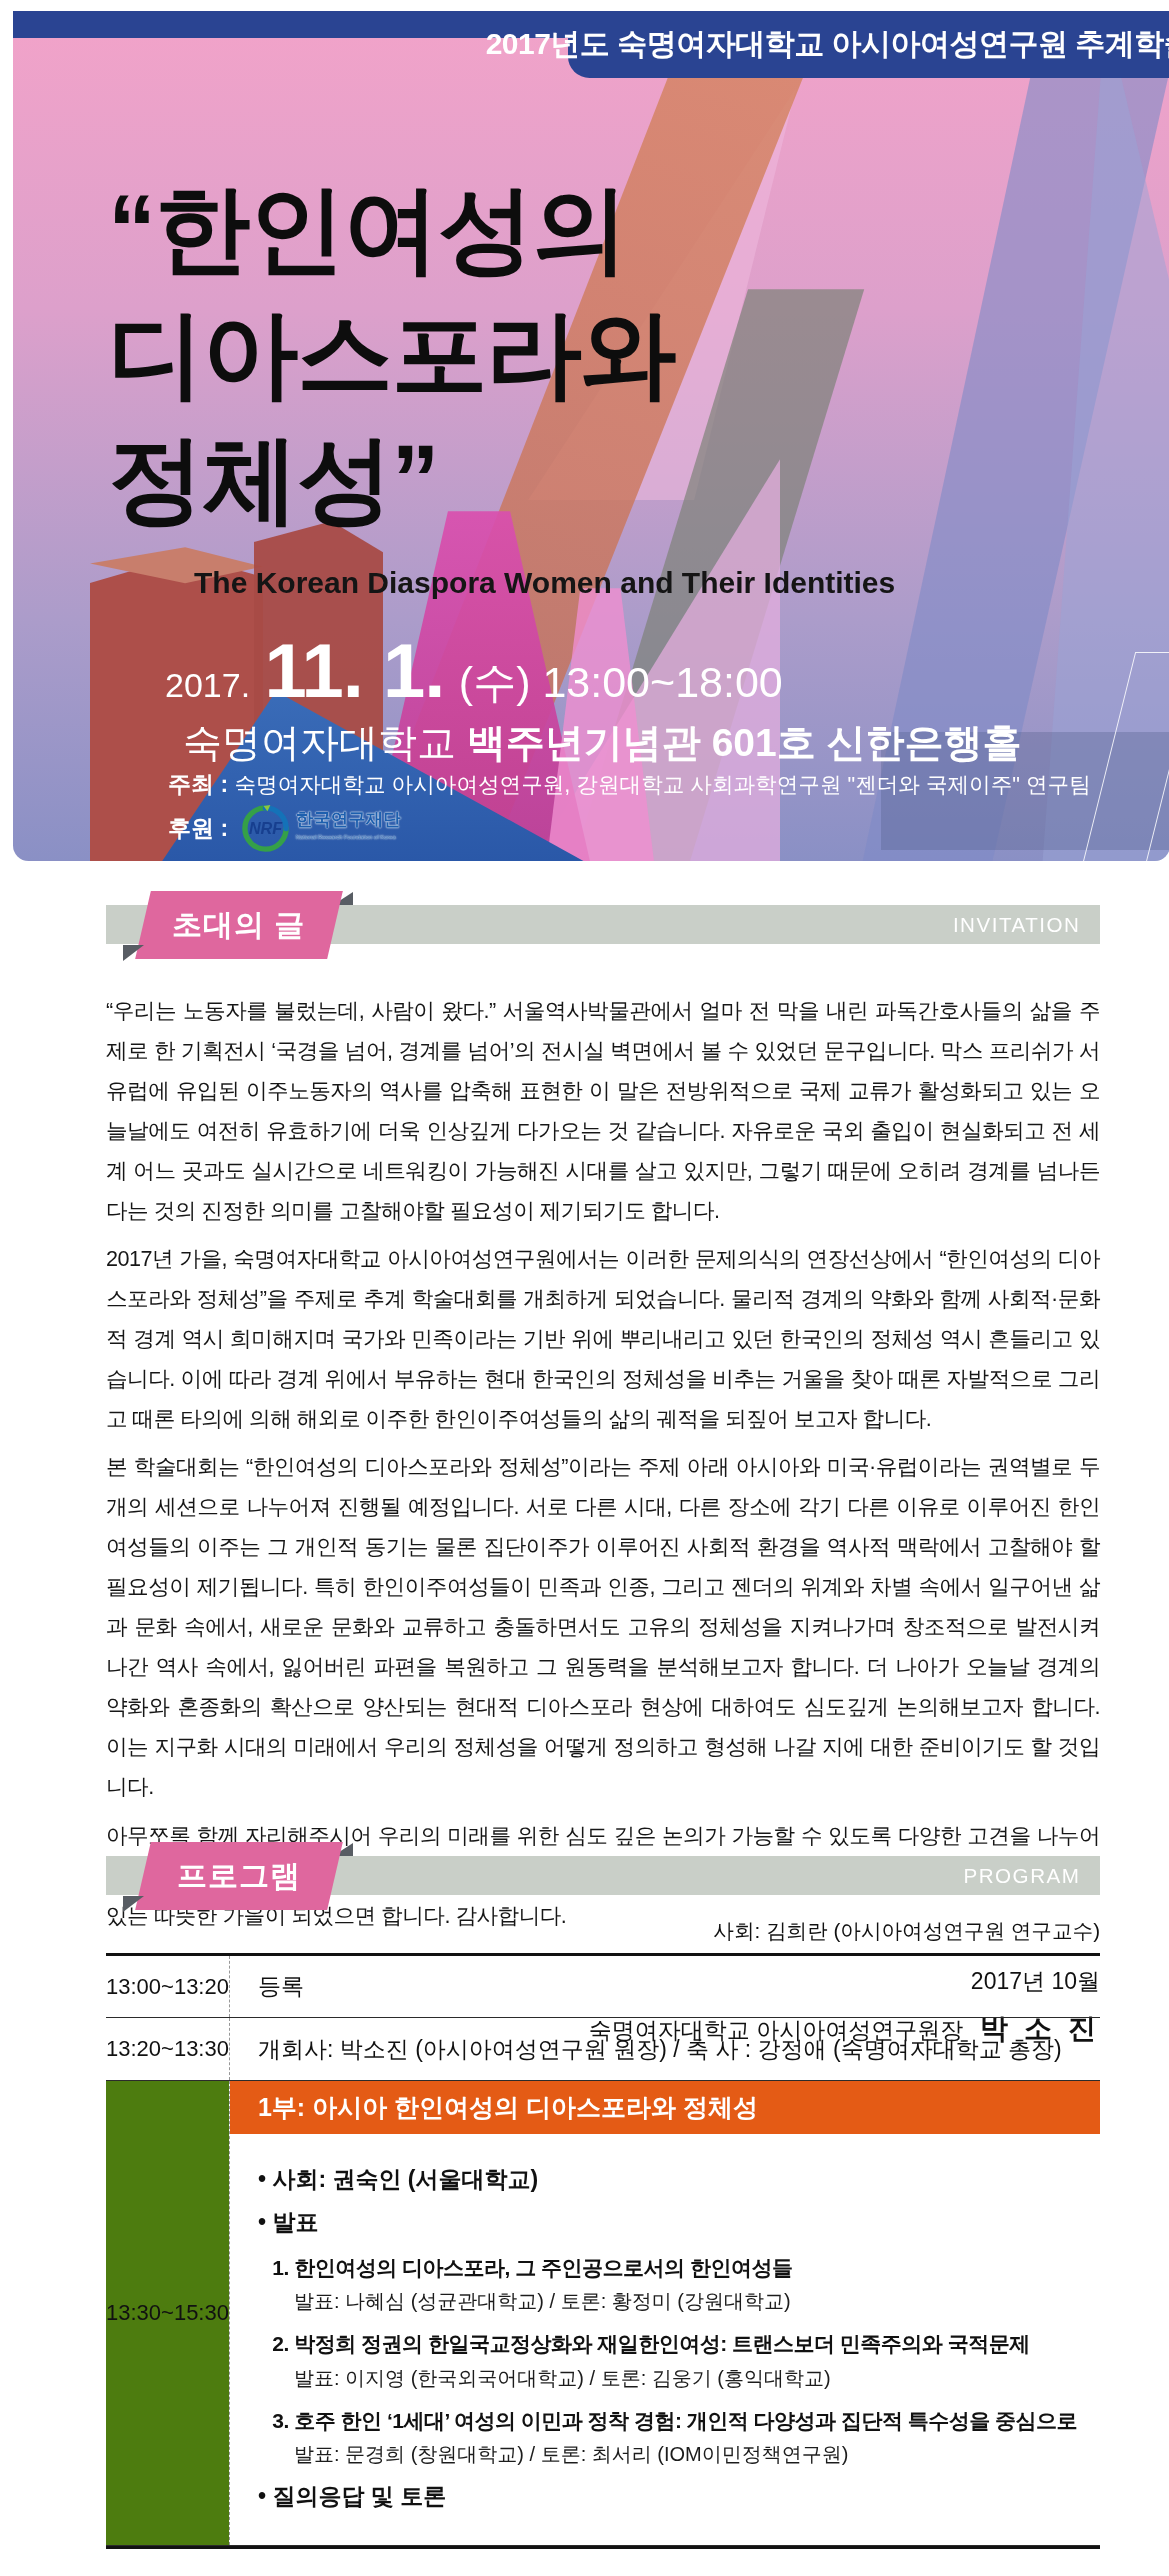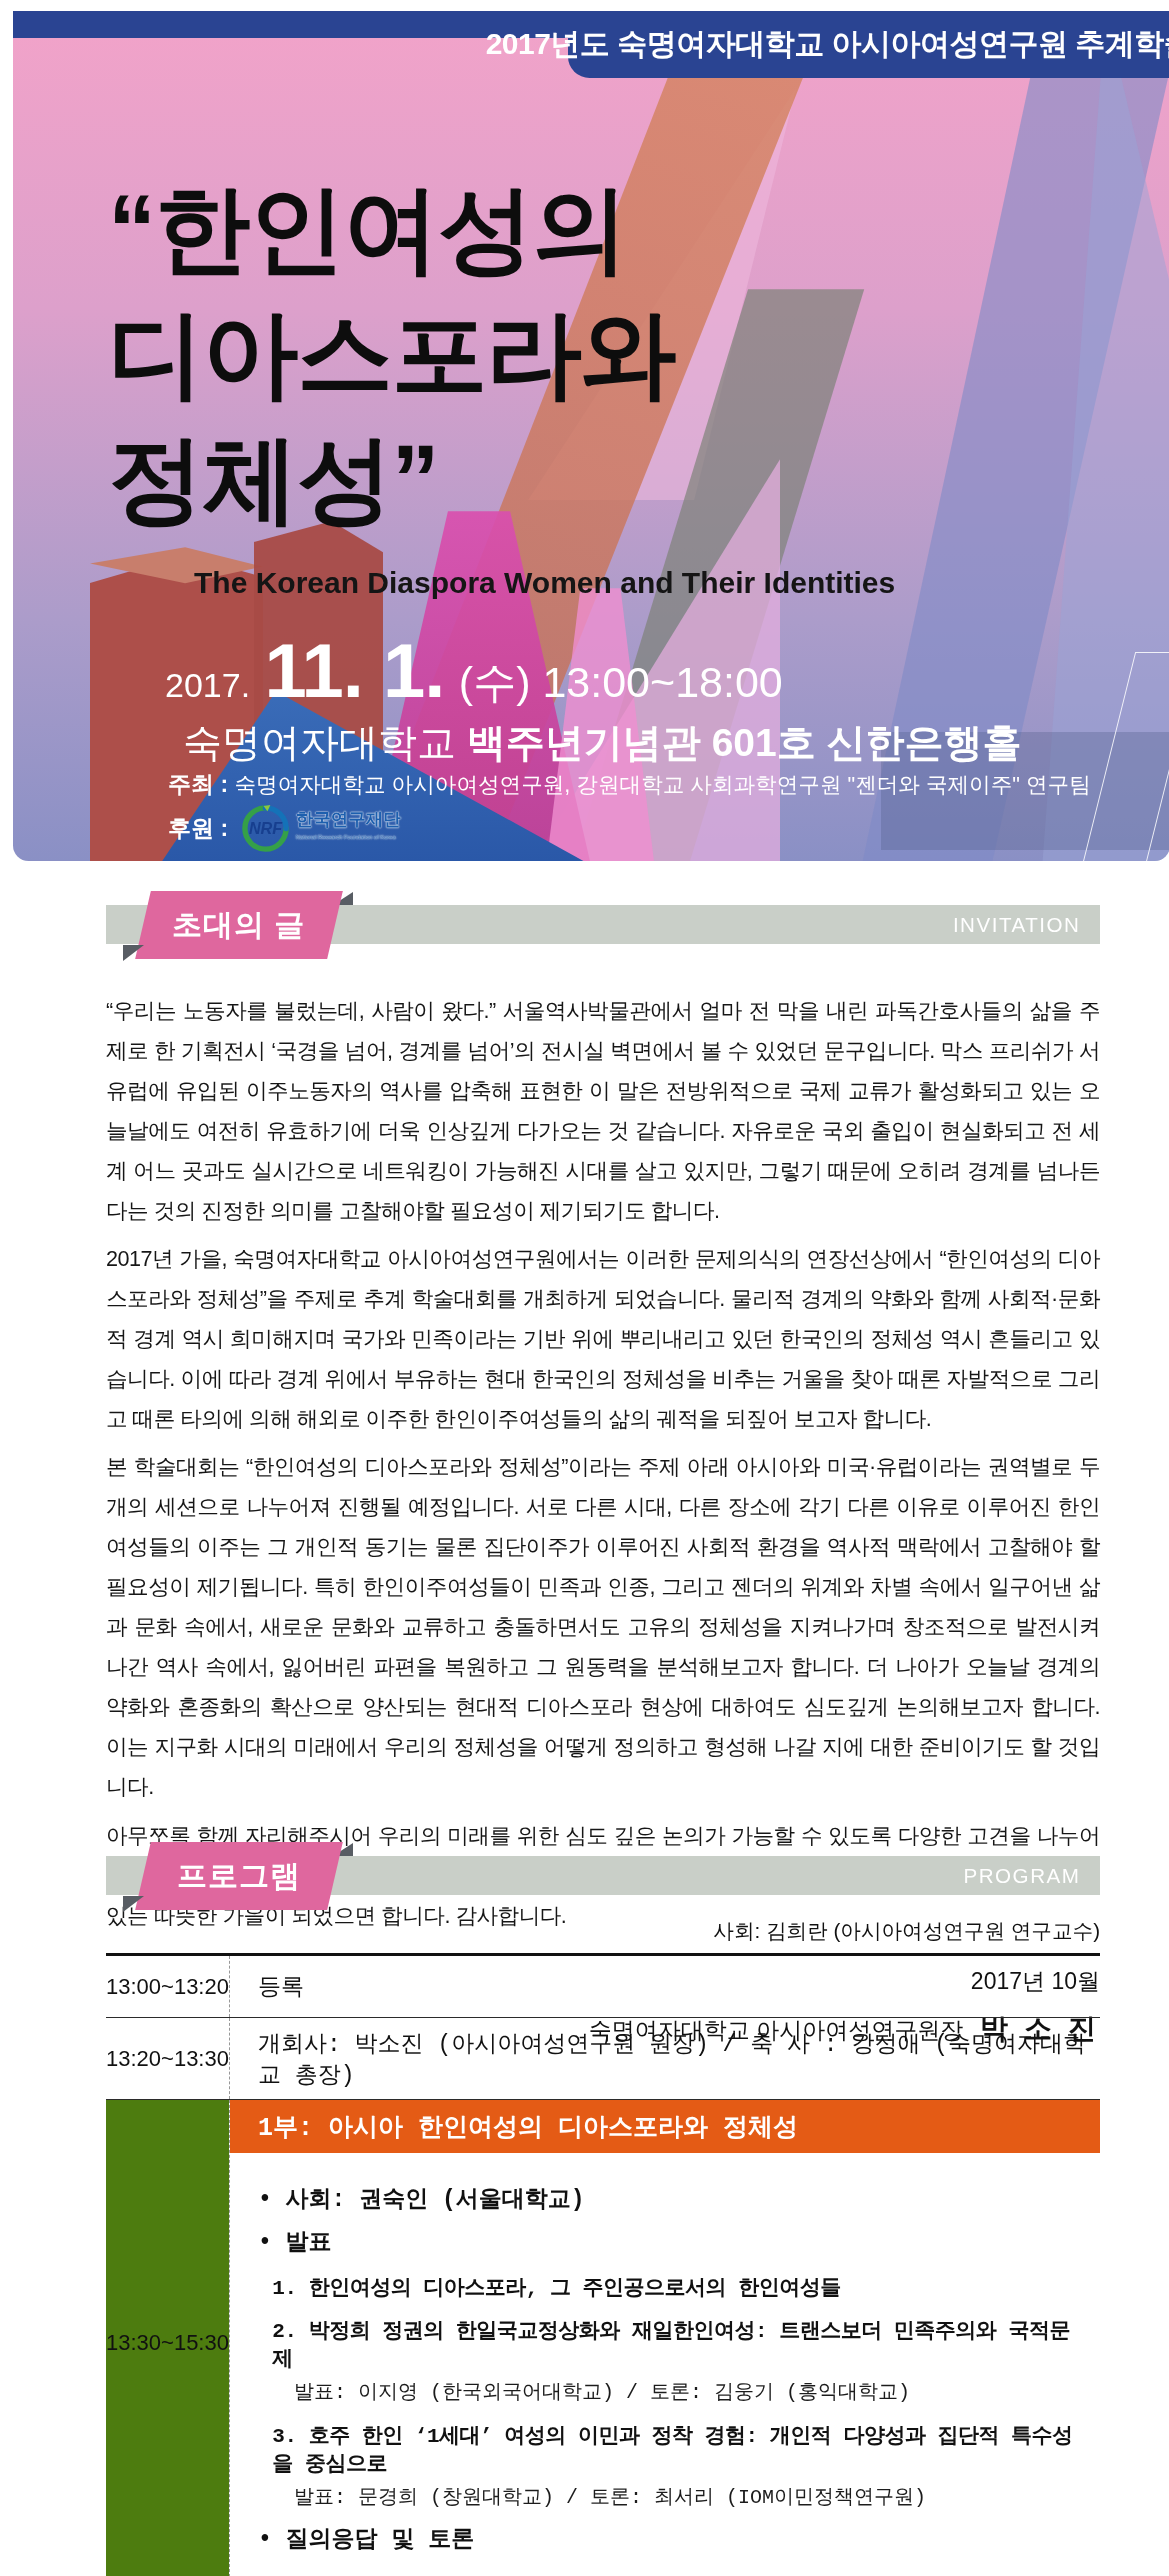--- a/index.html
+++ b/index.html
@@ -85,21 +85,21 @@
   .inv-sign{margin-top:13.4px;text-align:right;font-size:23px;color:#111;}
   .inv-sign .nm{font-weight:800;font-size:28px;margin-left:10.3px;letter-spacing:4.1px;}
 
   
   .prog-mod{margin-top:21.6px;text-align:right;font-size:20.6px;color:#111;}
   .ptable{margin-top:8.2px;border-top:3.6px solid #121212;border-bottom:3.6px solid #121212;}
   .prow{display:flex;border-top:1px solid #2b2b2b;}
   .prow:first-child{border-top:none;}
   .ptime{flex:0 0 111px;display:flex;align-items:center;justify-content:center;
          font-size:22px;color:#111;white-space:nowrap;}
-  .pcontent{flex:1;border-left:1.5px dashed #979797;min-height:43px;font-family:Liberation Mono, monospace;}
+  .pcontent{flex:1;border-left:1.5px dashed #979797;min-height:43px;}
   .plain .pcontent{display:flex;align-items:center;padding:9.3px 10.3px 9.3px 28px;font-size:23px;}
   .break-row{background:#d9d9d9;}
   .cream{background:#4d7c0f;}
   .pband{height:53px;background:#e45b15;display:flex;align-items:center;
          padding-left:28px;color:#fff;font-weight:800;font-size:25px;}
   .plist{padding:17.5px 20.6px 20.6px 28px;}
   .p-bullet{font-size:23px;font-weight:800;margin:12.4px 0;}
   .p-bullet::before{content:"• ";font-weight:800;}
   .p-item-title{font-size:21px;font-weight:800;margin:15.5px 0 0 14.4px;letter-spacing:-0.5px;}
   .p-item-detail{font-size:20px;margin:6.2px 0 3.1px 36px;color:#1c1c1c;}
@@ -215,20 +215,21 @@
       </div>
 
       <div class="prow">
         <div class="ptime cream">13:30~15:30</div>
         <div class="pcontent">
           <div class="pband">1부: 아시아 한인여성의 디아스포라와 정체성</div>
           <div class="plist">
             <div class="p-bullet">사회: 권숙인 (서울대학교)</div>
             <div class="p-bullet">발표</div>
             <div class="p-item-title">1. 한인여성의 디아스포라, 그 주인공으로서의 한인여성들</div>
+            <div class="p-item-detail">발표: 나혜심 (성균관대학교) / 토론: 황정미 (강원대학교)</div>
             <div class="p-item-title">2. 박정희 정권의 한일국교정상화와 재일한인여성: 트랜스보더 민족주의와 국적문제</div>
             <div class="p-item-detail">발표: 이지영 (한국외국어대학교) / 토론: 김웅기 (홍익대학교)</div>
             <div class="p-item-title">3. 호주 한인 ‘1세대’ 여성의 이민과 정착 경험: 개인적 다양성과 집단적 특수성을 중심으로</div>
             <div class="p-item-detail">발표: 문경희 (창원대학교) / 토론: 최서리 (IOM이민정책연구원)</div>
             <div class="p-bullet">질의응답 및 토론</div>
           </div>
         </div>
       </div>
 
       <div class="prow break-row">

